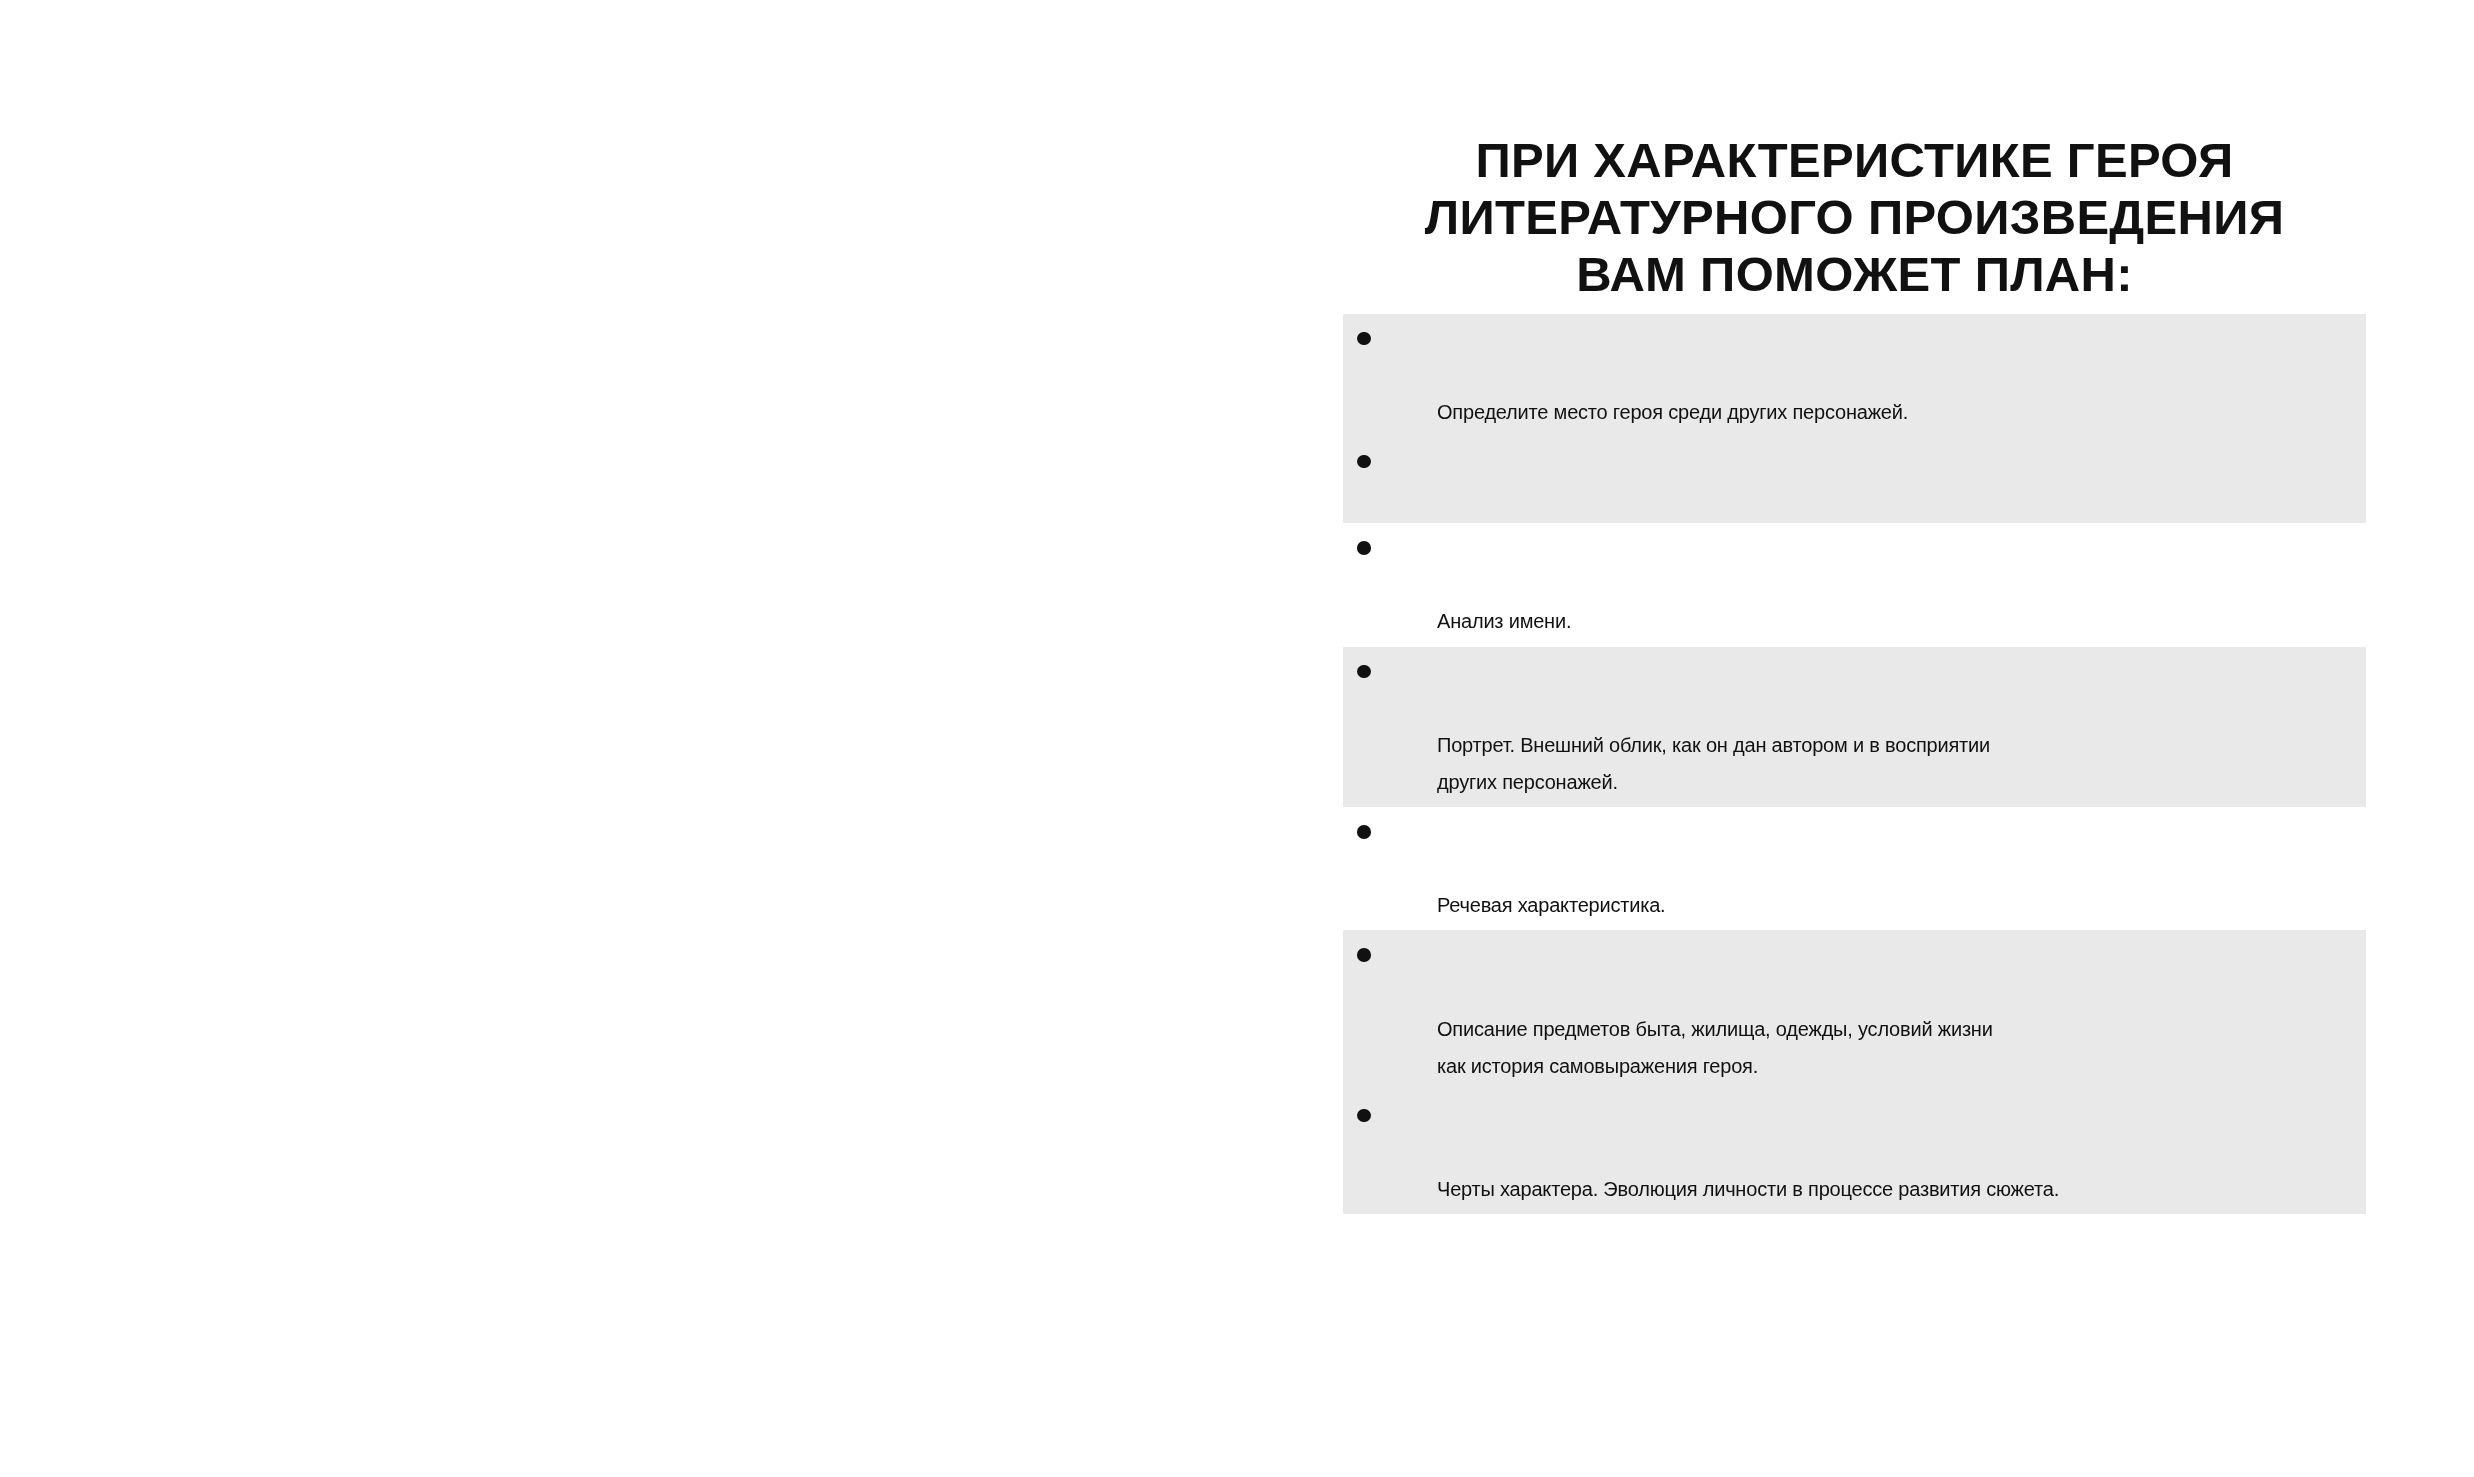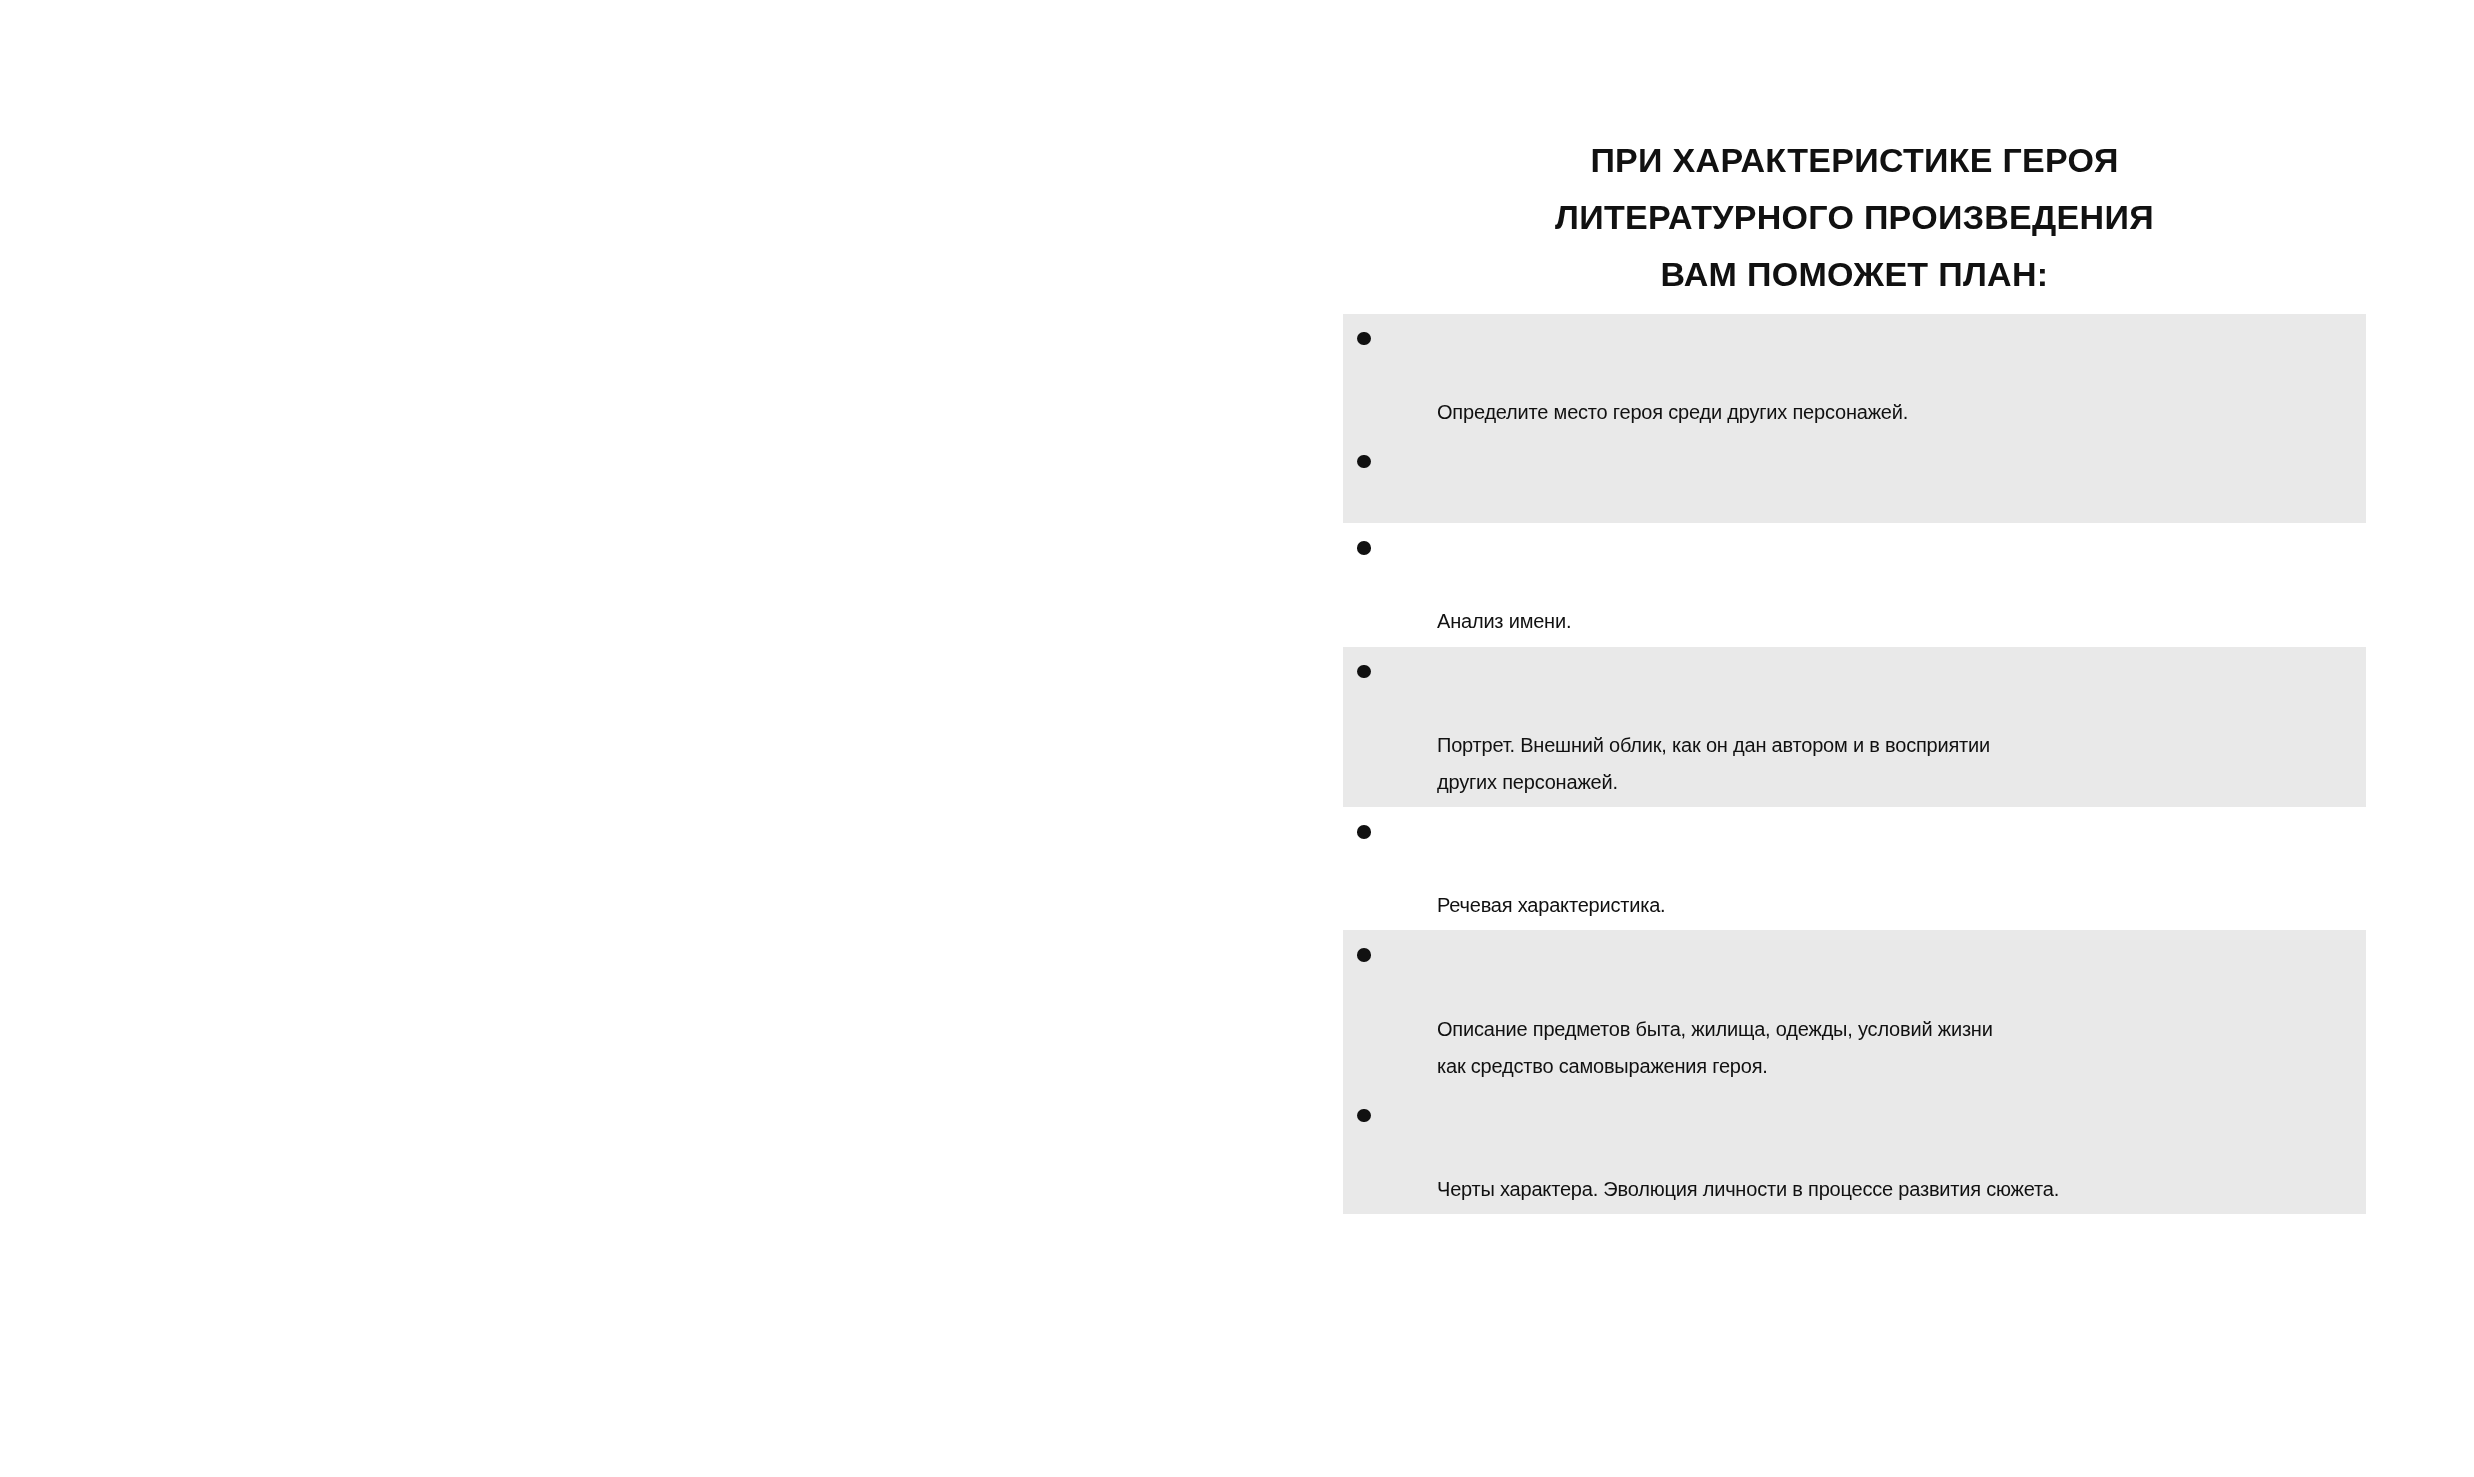--- a/index.html
+++ b/index.html
@@ -20,21 +20,21 @@
     inset: 0;
     background: var(--page-bg, #ffffff);
   }
   .slide-content {
     position: absolute;
     left: 1343px;
     top: 132px;
     width: 1023px;
   }
   .slide-title {
-    font-size: 34px;
+    font-size: 49px;
     font-weight: bold;
     line-height: 57px;
     text-align: center;
     letter-spacing: 0.3px;
     white-space: pre-line;
     color: var(--text, #111111);
   }
   .plan-list {
     list-style: none;
     margin: 10.5px 0 0 0;
@@ -89,21 +89,21 @@
     <span>Портрет. Внешний облик, как он дан автором и в восприятии
 других персонажей.</span>
   </li>
         <li>
     <span class="bullet"></span>
     <span>Речевая характеристика.</span>
   </li>
         <li class="shaded">
     <span class="bullet"></span>
     <span>Описание предметов быта, жилища, одежды, условий жизни
-как средство самовыражения героя.</span>
+как история самовыражения героя.</span>
   </li>
         <li class="shaded">
     <span class="bullet"></span>
     <span>Черты характера. Эволюция личности в процессе развития сюжета.</span>
   </li>
       </ul>
   </div>
 </div>
 
 

